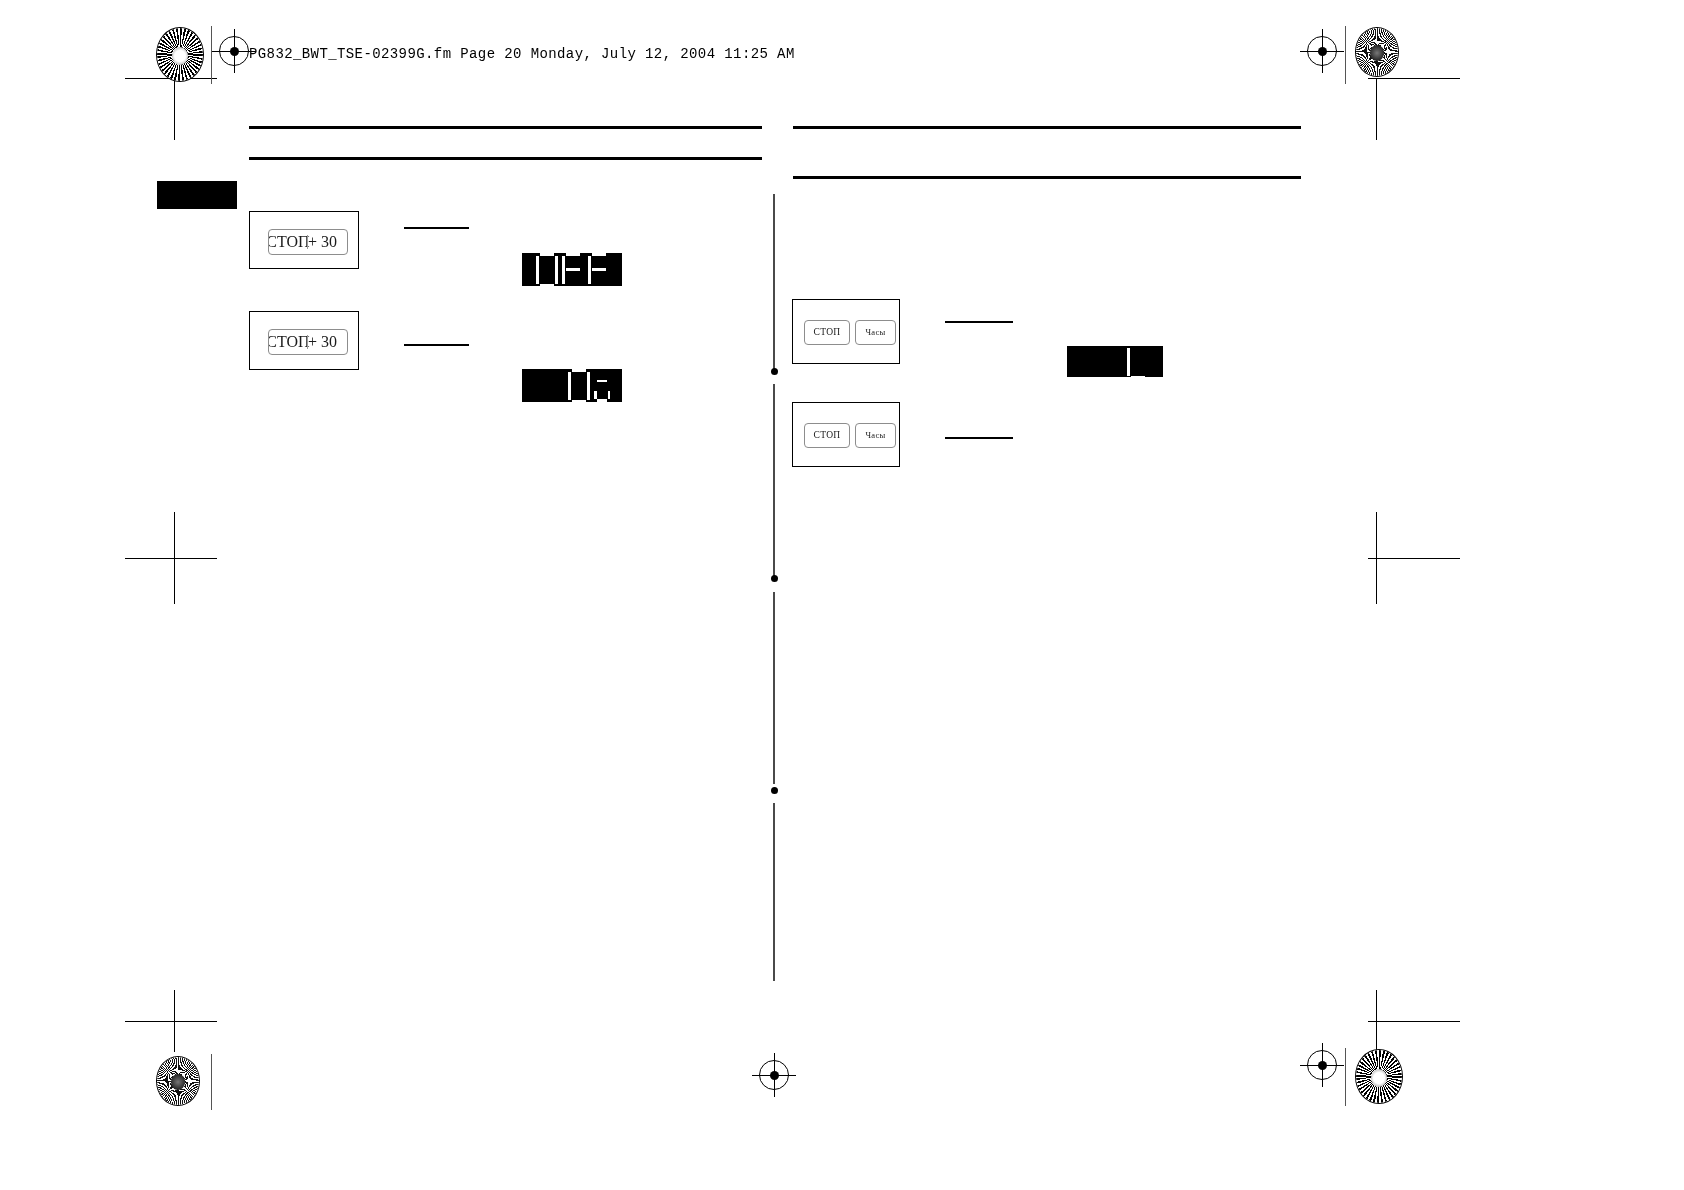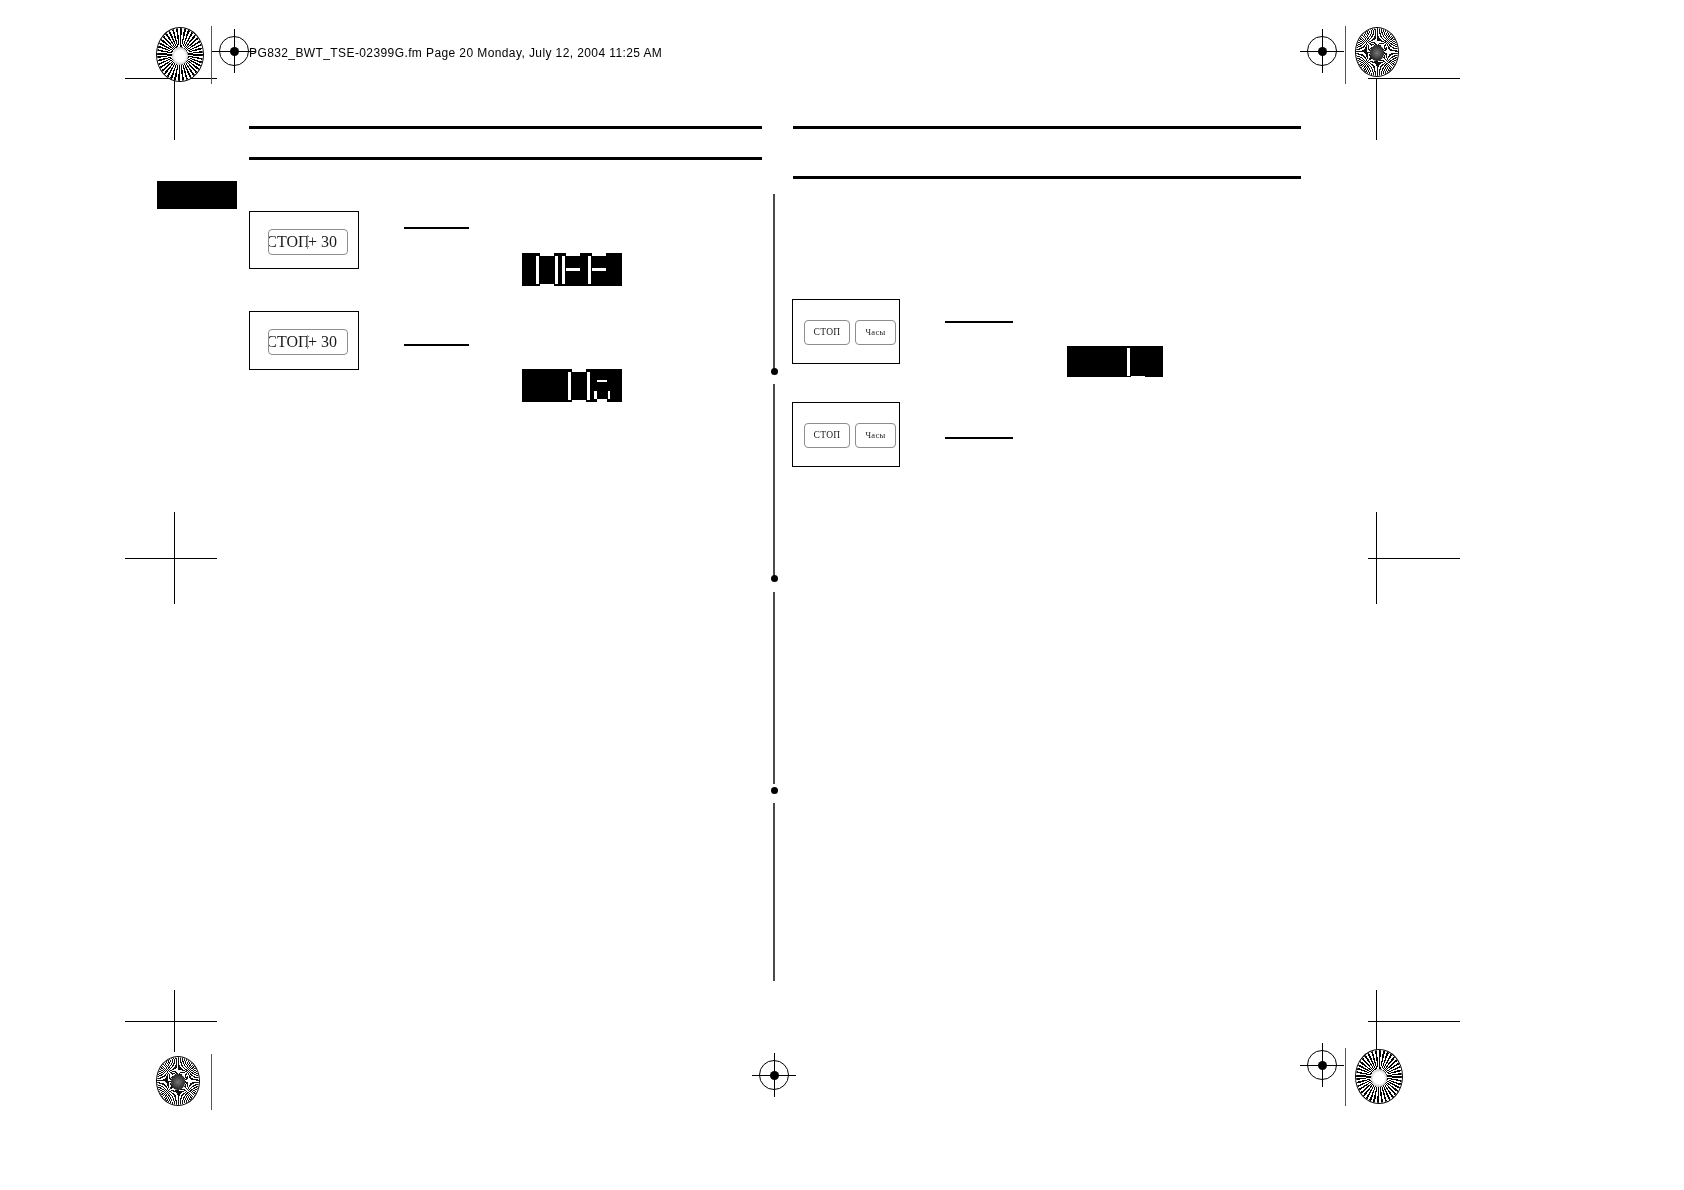--- a/index.html
+++ b/index.html
@@ -25,22 +25,22 @@
     background:repeating-conic-gradient(#000 0deg 4.5deg,#fff 4.5deg 9deg);}
   .starburst .core{position:absolute;left:50%;top:50%;width:34%;height:34%;
     margin:-17% 0 0 -17%;border-radius:50%;
     background:radial-gradient(circle,#ffffff 0%,#ffffff 45%,#bbbbbb 75%,#555 100%);}
   .starburst.dense .rays{background:repeating-conic-gradient(#111 0deg 2.6deg,#fff 2.6deg 5.2deg);}
   .starburst.dense .core{background:radial-gradient(circle,#777 0%,#333 60%,#000 100%);}
 
   .sep-bar{position:absolute;width:1px;background:#555;}
 
   
-  .header-text{position:absolute;font-size:12px;letter-spacing:.4px;
-               white-space:nowrap;font-family:Liberation Sans, sans-serif;}
+  .header-text{position:absolute;font-size:14px;letter-spacing:.4px;
+               white-space:nowrap;font-family:Liberation Mono, monospace;}
 
   
   .rule{position:absolute;background:#000;height:2.5px;}
 
   
   .black-box{position:absolute;background:#000;}
 
   
   .panel{position:absolute;border:1.7px solid #000;background:#fff;box-sizing:border-box;}
   .btn-row{position:absolute;display:flex;align-items:stretch;}

